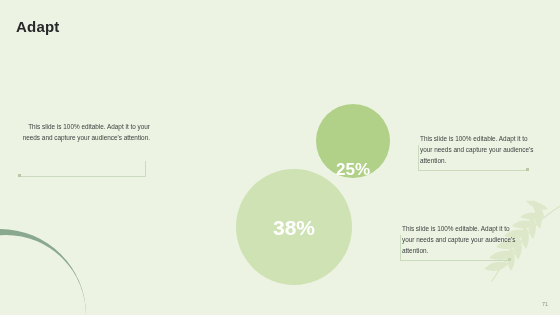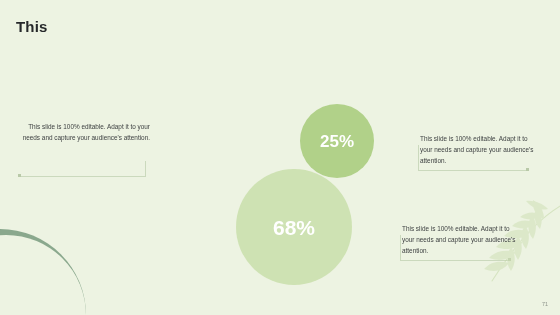--- a/index.html
+++ b/index.html
@@ -89,25 +89,26 @@
   }
   #circle-a {
     left: 168px;
     top: 56px;
     width: 148px;
     height: 148px;
     background: rgba(106,150,112,.93);
   }
   #circle-a .venn-label { font-size: 31px; }
   #circle-b {
-    left: 300px;
+    left: 316px;
     top: 104px;
     width: 74px;
     height: 74px;
     background: rgba(166,203,122,.86);
+    align-items: flex-end;
   }
   #circle-b .venn-label { font-size: 17px; }
   #circle-c {
     left: 236px;
     top: 169px;
     width: 116px;
     height: 116px;
     background: rgba(201,223,172,.88);
   }
   #circle-c .venn-label { font-size: 21px; }
@@ -194,28 +195,28 @@
       <path d="M72 10 C 66 4, 58 1, 50 2 C 56 9, 64 12, 72 10 Z" fill="#cfe0b6" stroke="none"></path>
       <path d="M68 20 C 68 12, 64 5, 57 1 C 56 10, 60 17, 68 20 Z" fill="#cfe0b6" stroke="none"></path>
       <path d="M64 30 C 67 22, 66 13, 61 7 C 57 15, 58 24, 64 30 Z" fill="#cfe0b6" stroke="none"></path>
       <path d="M57 40 C 61 32, 61 23, 56 16 C 51 24, 51 33, 57 40 Z" fill="#cfe0b6" stroke="none"></path>
       <path d="M50 50 C 54 42, 54 33, 49 26 C 44 34, 44 43, 50 50 Z" fill="#cfe0b6" stroke="none"></path>
       <path d="M42 61 C 47 53, 47 44, 42 37 C 37 45, 37 54, 42 61 Z" fill="#cfe0b6" stroke="none"></path>
       <path d="M35 72 C 40 64, 40 55, 35 48 C 30 56, 30 65, 35 72 Z" fill="#cfe0b6" stroke="none"></path>
     </g>
   </svg>
 
-  <div id="title">This</div>
+  <div id="title">Adapt</div>
 
   <div id="venn">
     <div class="venn-circle" id="circle-b">
       <span class="venn-label">25%</span>
     </div>
     <div class="venn-circle" id="circle-c">
-      <span class="venn-label">68%</span>
+      <span class="venn-label">38%</span>
     </div>
   </div>
 
   <div class="callout callout-left" id="callout-left">
     <div class="callout-text">This slide is 100% editable. Adapt it to your needs and capture your audience's attention.</div>
   </div>
   <div class="leader leader-h" id="leader-left-h"></div>
   <div class="leader leader-v" id="leader-left-v"></div>
   <div class="leader-dot" id="dot-left"></div>
 

